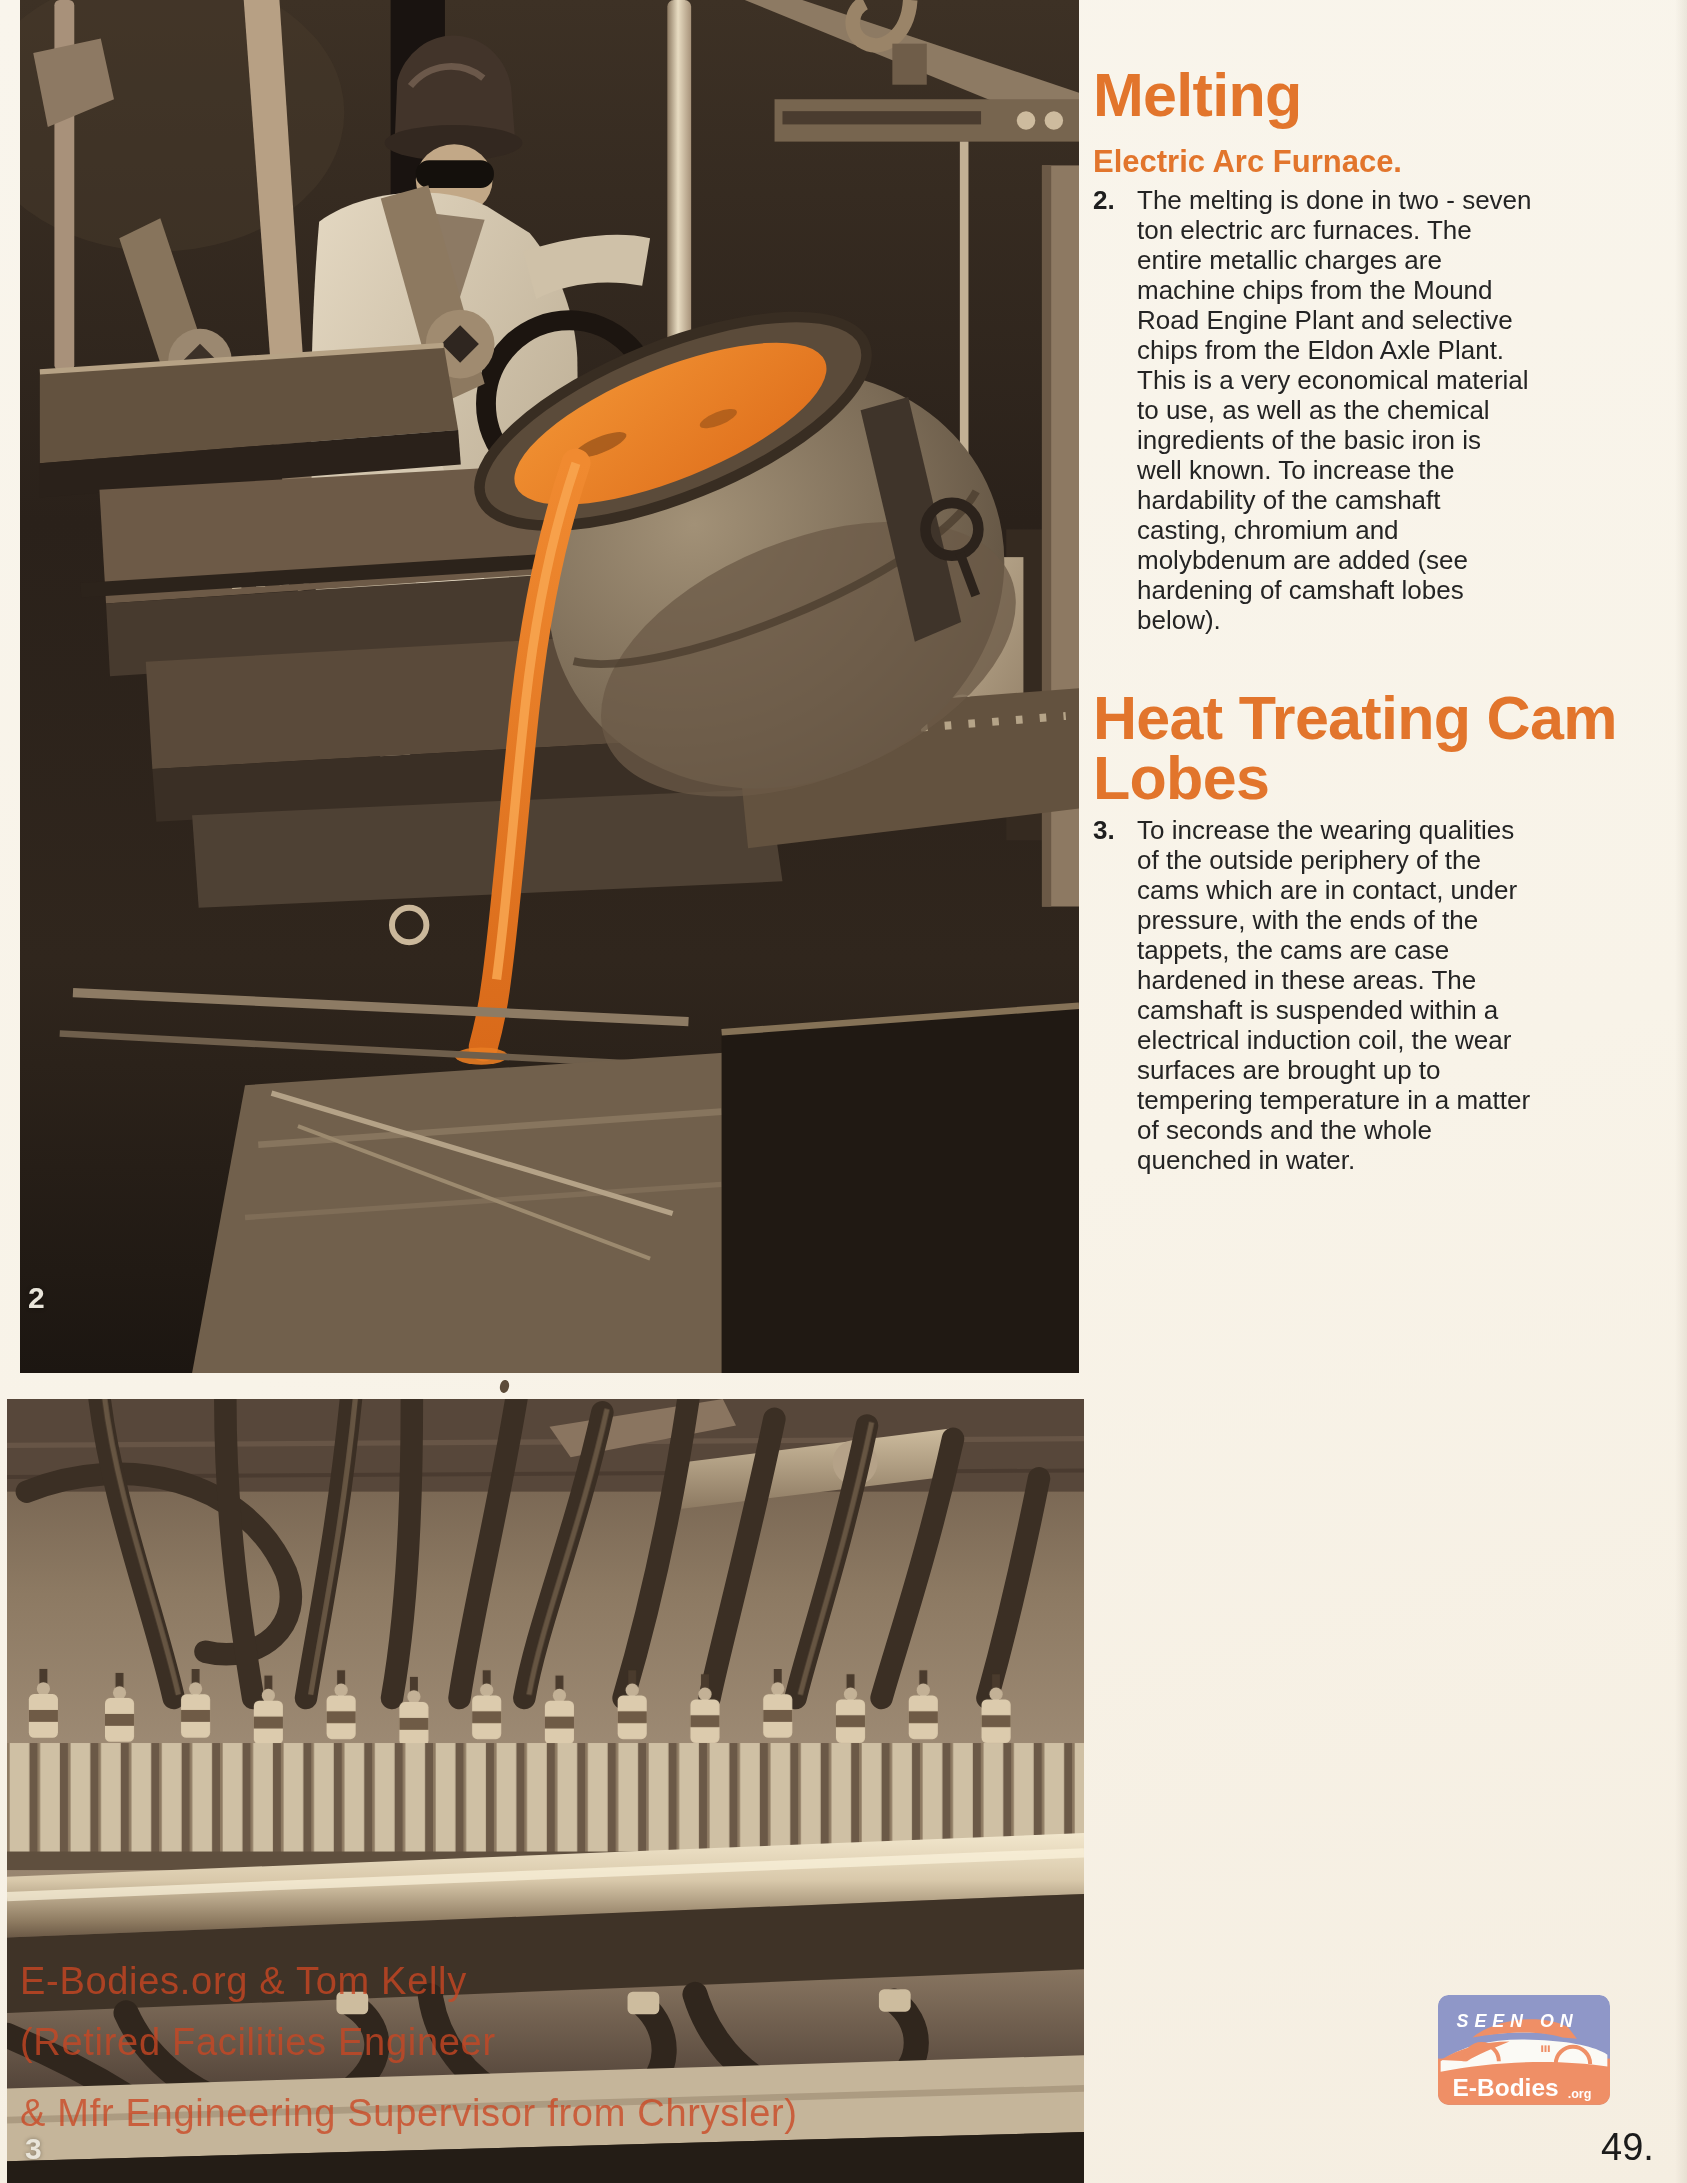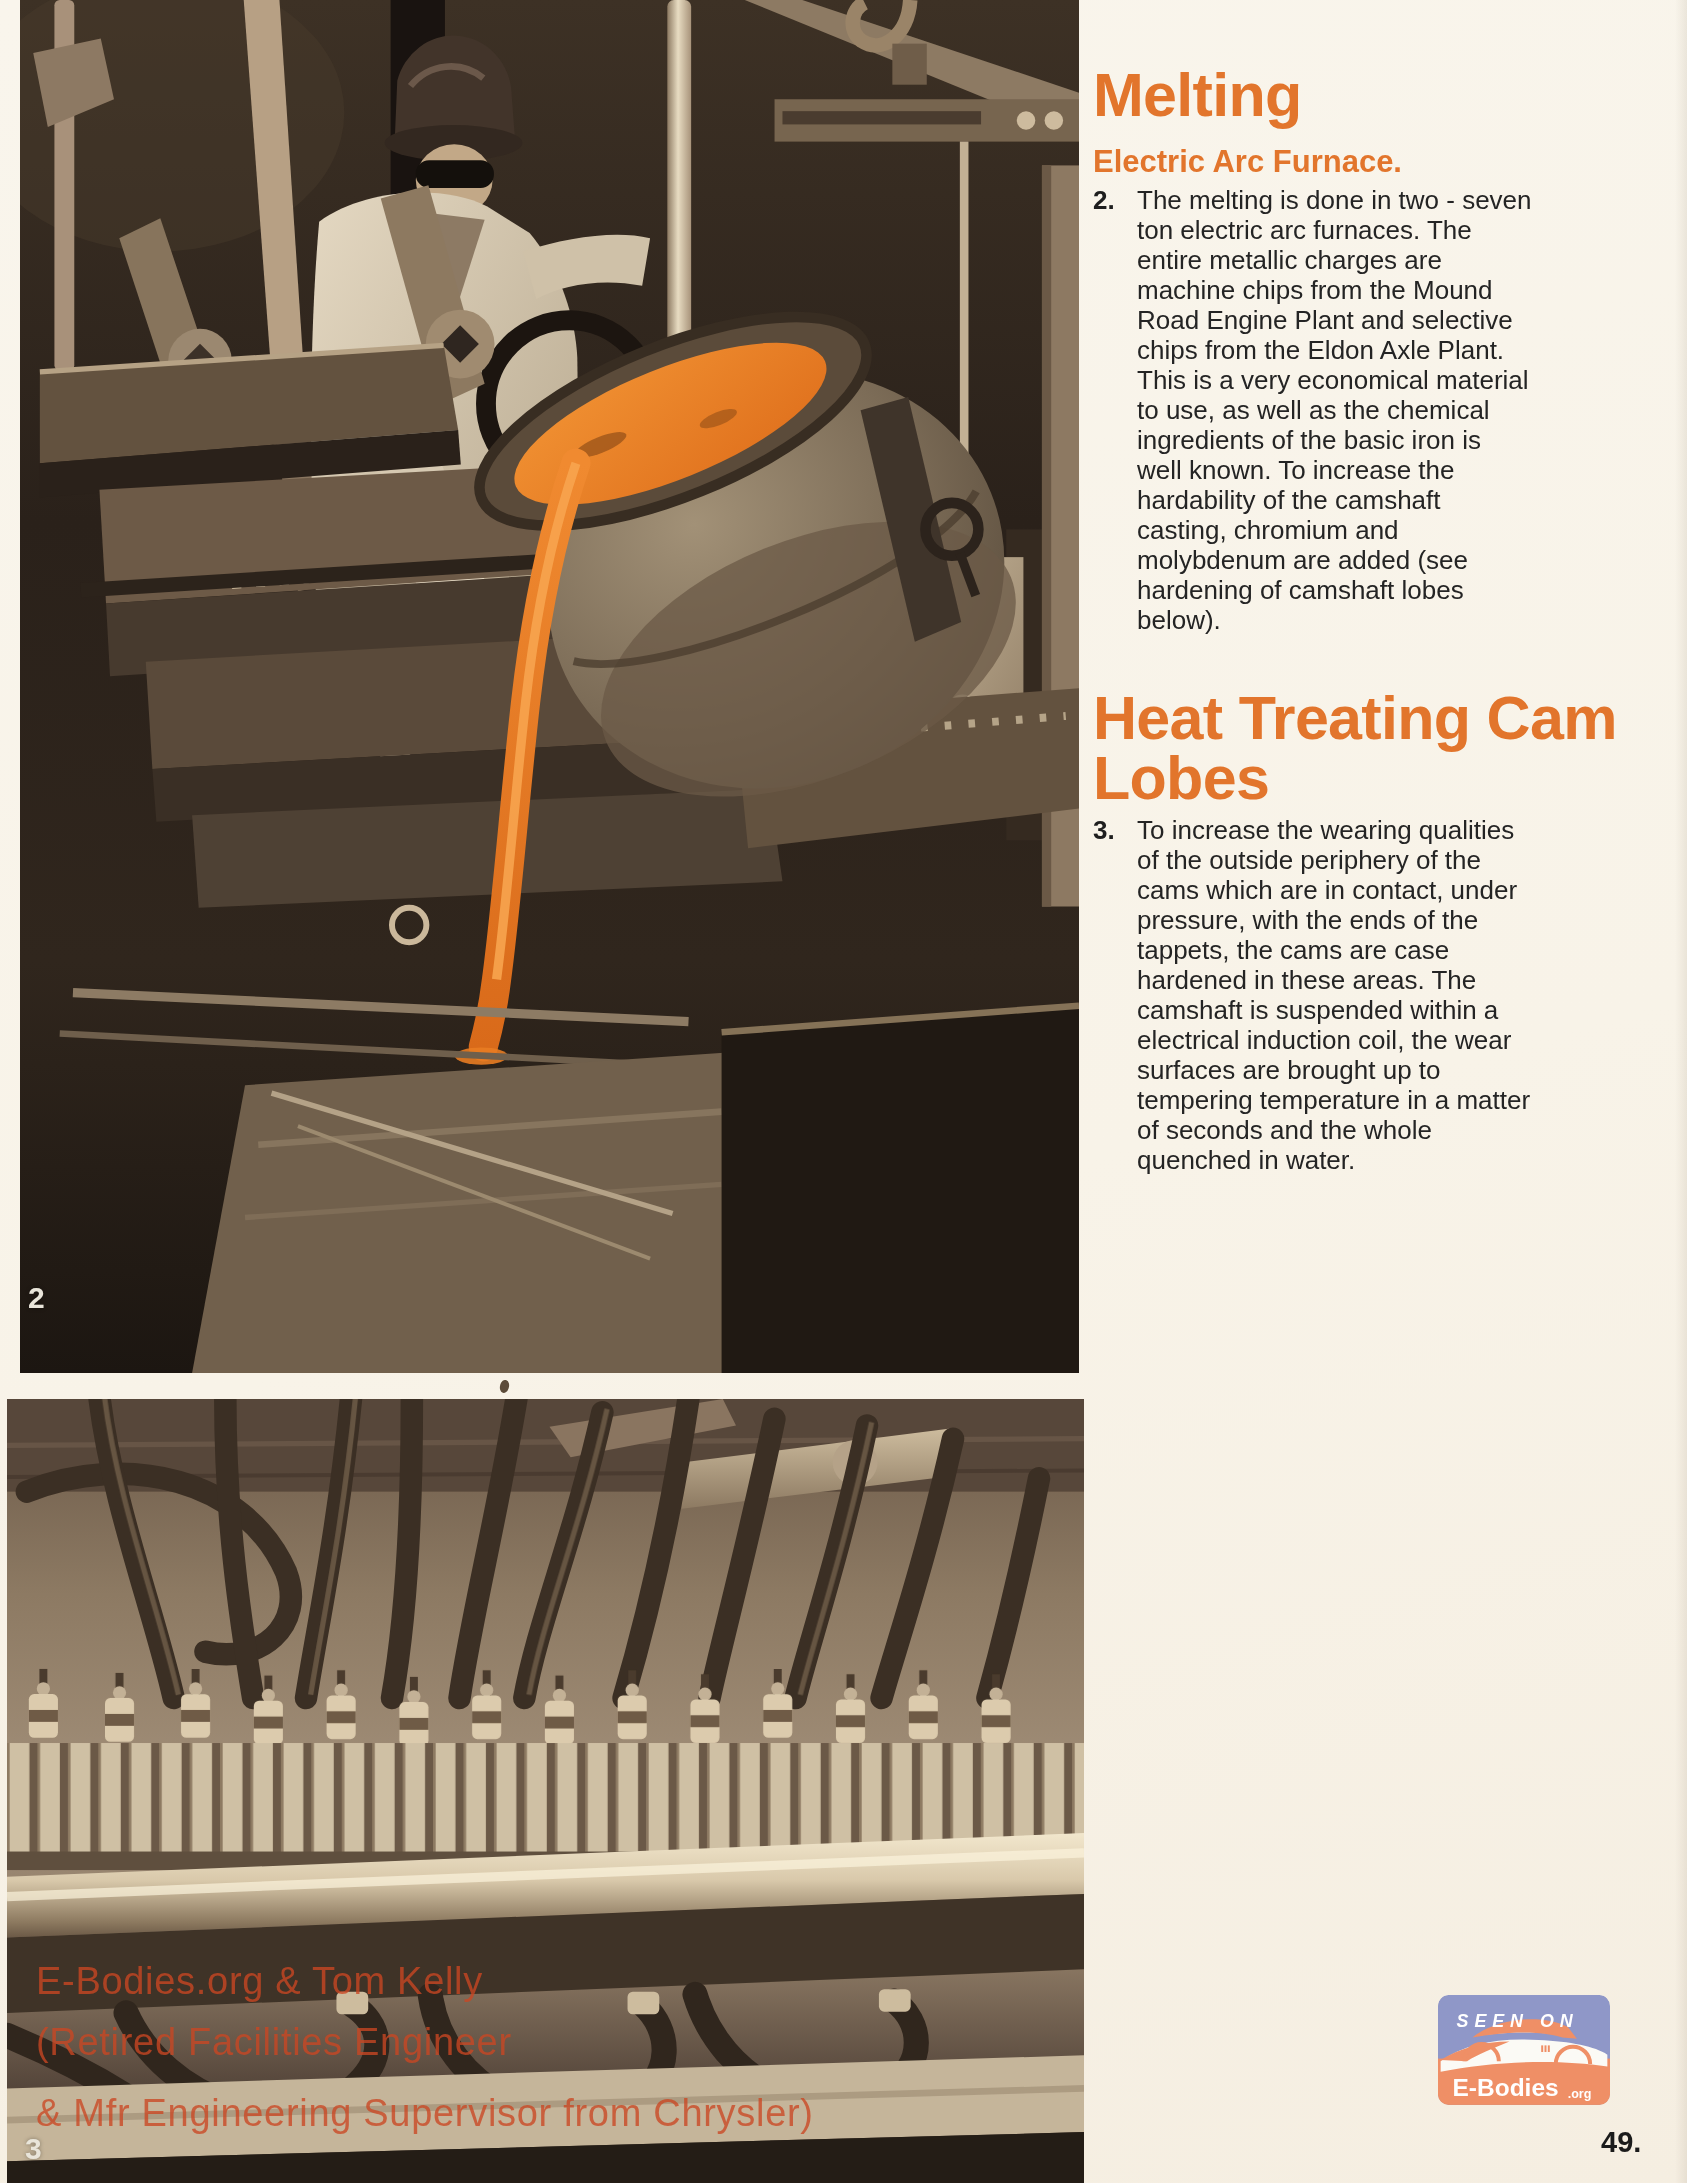--- a/index.html
+++ b/index.html
@@ -13,37 +13,37 @@
 
   .photo { position:absolute; display:block; }
   #photo1 { left:20px; top:0; width:1059px; height:1373px; }
   #photo2 { left:6.6px; top:1399px; width:1077px; height:784px; }
 
   .photo-label { position:absolute; color:#e9e5da; font-size:30px; font-weight:bold;
     text-shadow:0 0 4px rgba(0,0,0,0.35); }
   #label2 { left:28px; top:1281px; }
   #label3 { left:25px; top:2132px; }
 
-  .watermark { position:absolute; left:36px; color:rgba(203,71,34,0.78);
+  .watermark { position:absolute; left:20px; color:rgba(203,71,34,0.78);
     font-size:38px; letter-spacing:0.7px; white-space:nowrap; font-weight:400; }
   #wm1 { top:1960px; }
   #wm2 { top:2021px; }
   #wm3 { top:2080px;margin-top:12px; }
 
   .text-col { position:absolute; left:1093px; top:66px; width:573px; color:#222; }
   .head { font-size:61px; line-height:0.98; font-weight:bold; color:#e2752c;
     margin:0; letter-spacing:-0.7px; white-space:pre-line; }
   .subhead { font-size:31px; line-height:1.06; font-weight:bold; color:#e2752c;
     margin:20px 0 0 0; white-space:pre-line; }
   .item { display:flex; margin-top:6.6px; }
   .item .num { flex:0 0 44px; font-size:26px; font-weight:bold; line-height:30px; color:#1e1e1e; }
   .item p { margin:0; font-size:26px; line-height:30px; white-space:pre-line; color:#242424; }
   .section2-head { margin-top:54px; }
 
-  .page-number { position:absolute; left:1601px; top:2126px; font-size:29px; color:#1b1b1b;font-weight:bold; }
+  .page-number { position:absolute; left:1601px; top:2126px; font-size:38px; color:#1b1b1b; }
 
   .badge { position:absolute; left:1438px; top:1995px; width:172px; height:110px; }
 
   .dust { position:absolute; left:500px; top:1380px; width:8.6px; height:12.6px;
     background:#5c4b39; border-radius:45% 55% 50% 60%; transform:rotate(18deg); }
 </style>
 </head>
 <body>
 
 <div class="page">

